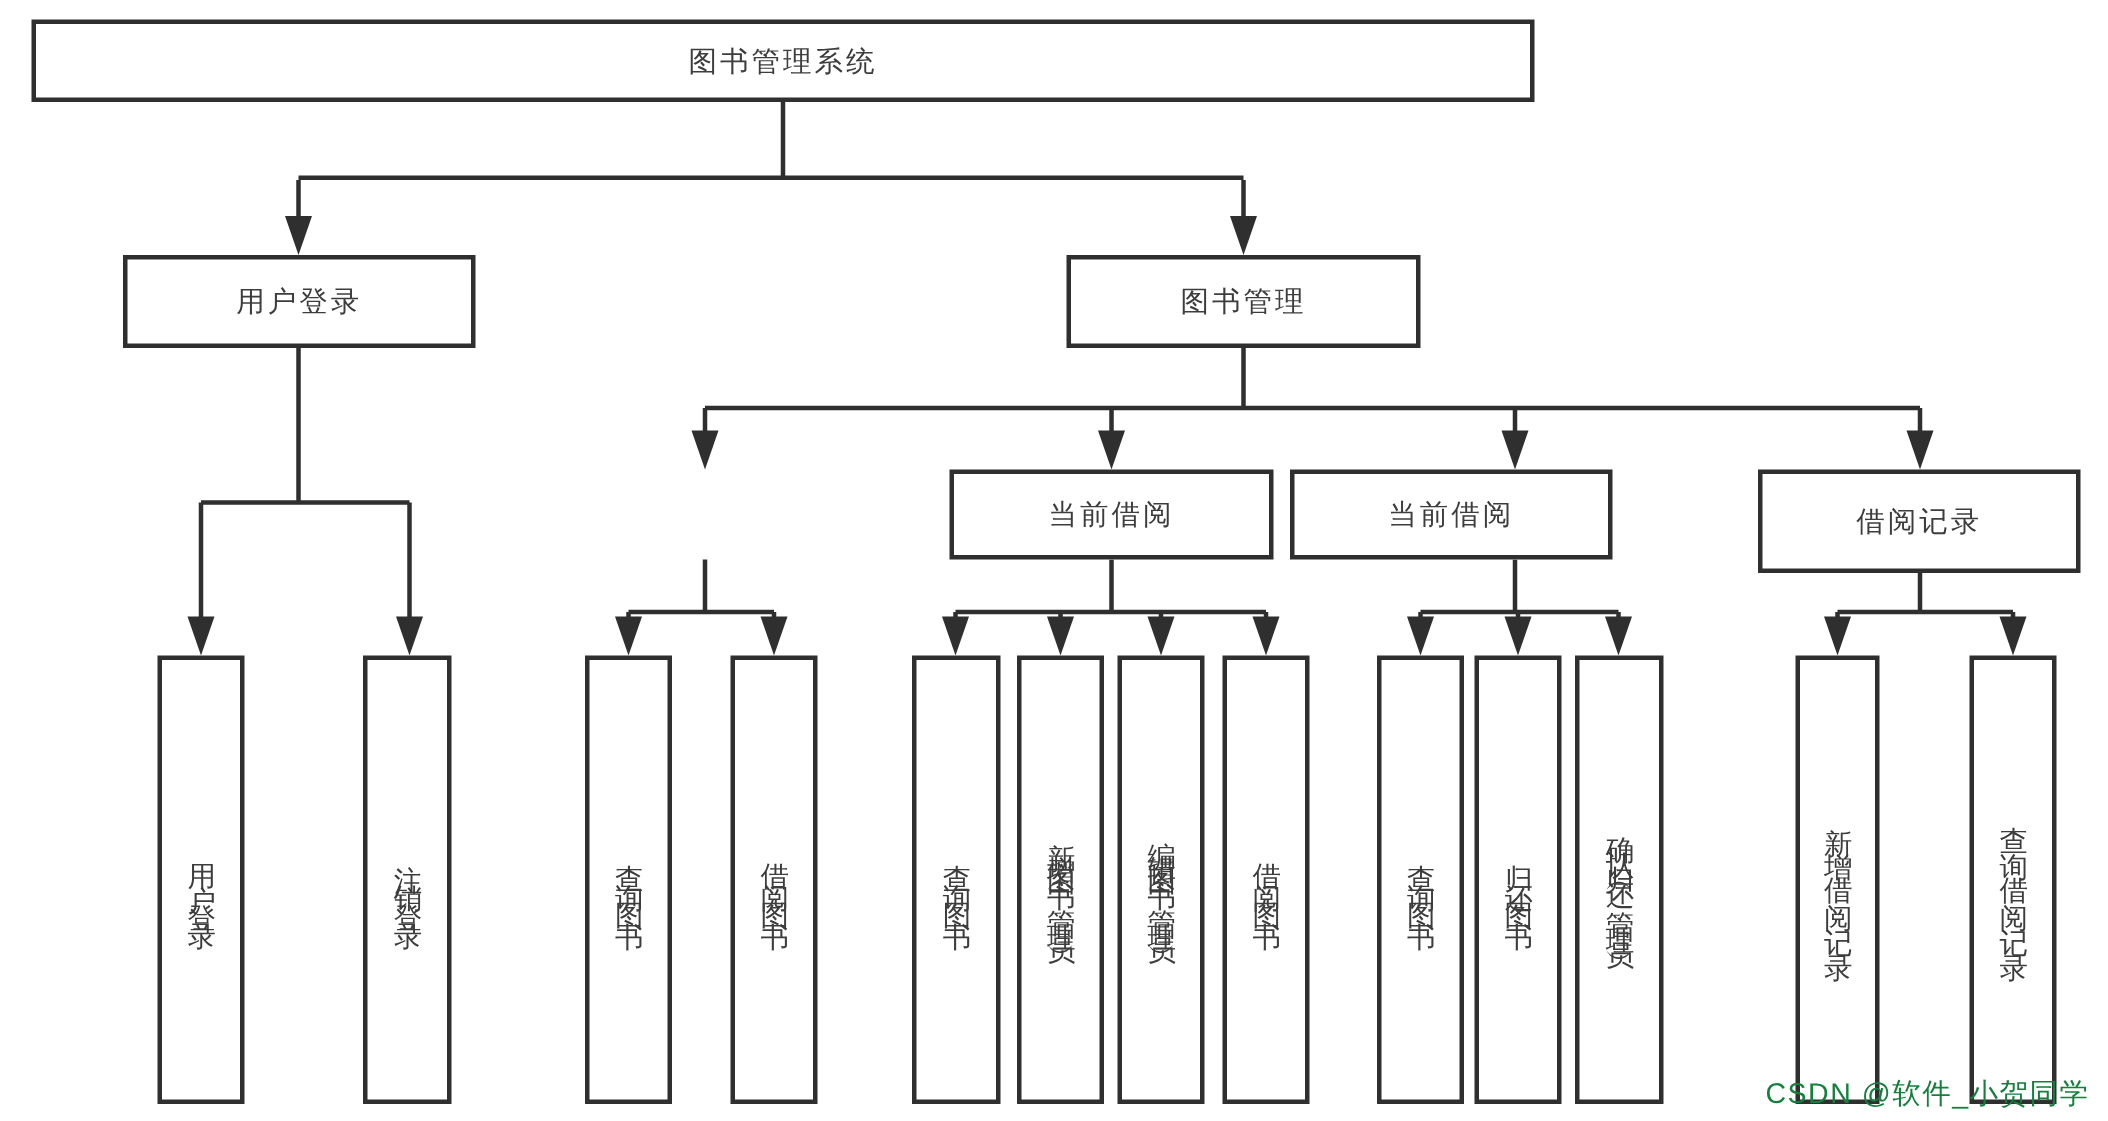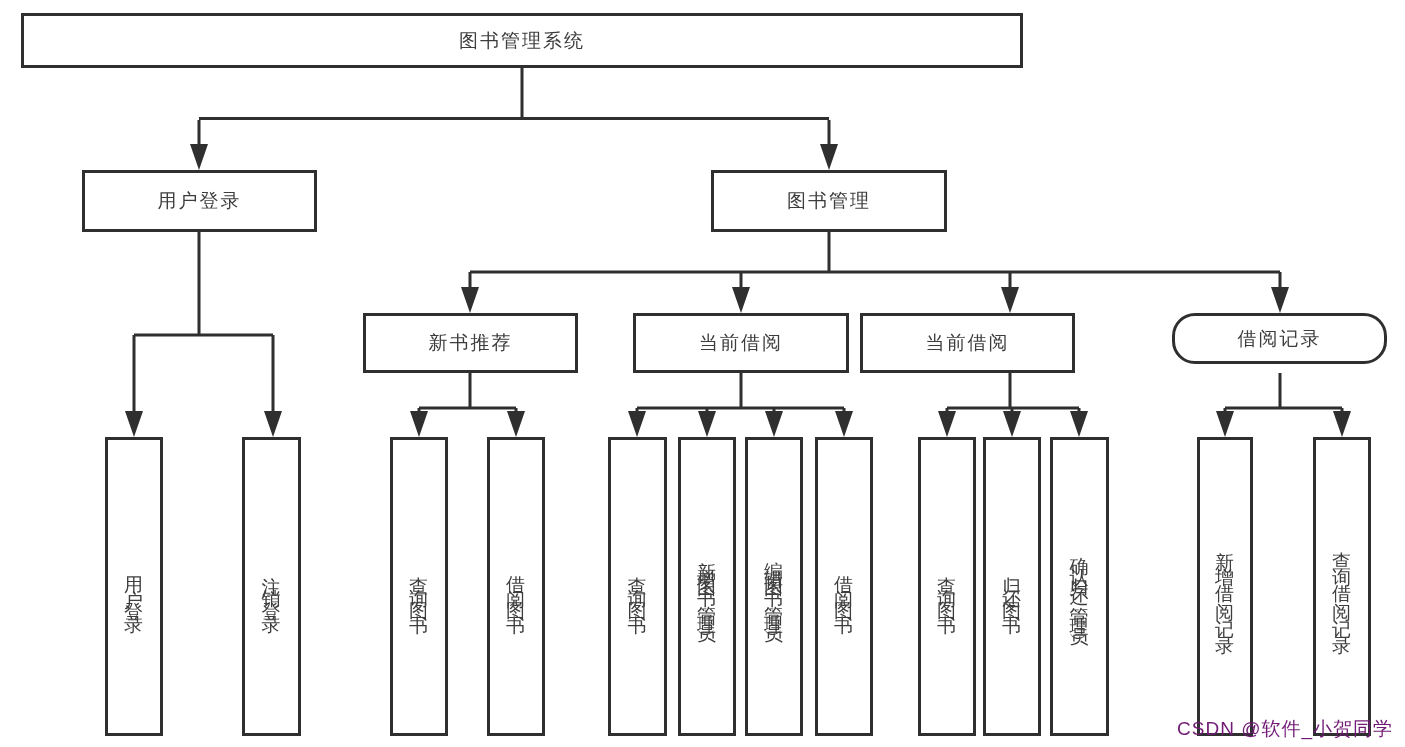--- a/index.html
+++ b/index.html
@@ -46,21 +46,21 @@
     line-height: 1;
   }
   .leaf--s4 .lbl { letter-spacing: 13px; }
   .leaf--s6 .lbl { letter-spacing: 17px; }
   .leaf--s9 .lbl { letter-spacing: 10px; }
   .leaf--s10 .lbl { letter-spacing: 9px; }
   .watermark {
     position: absolute;
     right: 12px;
     bottom: 5px;
-    color: #701a75;
+    color: #15803d;
     font-size: 19px;
     letter-spacing: 1px;
     z-index: 3;
     white-space: nowrap;
   }
 </style>
 </head>
 <body>
 
 <div class="canvas">
@@ -102,30 +102,27 @@
     <span class="lbl">图书管理系统</span>
   </div>
 
   <div class="box" style="left:82px; top:170px; width:235px; height:62px;">
     <span class="lbl">用户登录</span>
   </div>
   <div class="box" style="left:711px; top:170px; width:236px; height:62px;text-align:right;">
     <span class="lbl">图书管理</span>
   </div>
 
-  <div class="box" style="left:363px; top:313px; width:215px; height:60px;">
-    <span class="lbl">新书推荐</span>
-  </div>
   <div class="box" style="left:633px; top:313px; width:216px; height:60px;">
     <span class="lbl">当前借阅</span>
   </div>
   <div class="box" style="left:860px; top:313px; width:215px; height:60px;">
     <span class="lbl">当前借阅</span>
   </div>
-  <div class="box" style="left:1172px; top:313px; width:215px; height:51px;border-radius:23px;">
+  <div class="box" style="left:1172px; top:313px; width:215px; height:69px;">
     <span class="lbl">借阅记录</span>
   </div>
 
   <div class="box leaf leaf--s4" style="left:105px; top:437px; width:58px; height:299px;">
     <span class="lbl">用户登录</span>
   </div>
   <div class="box leaf leaf--s4" style="left:242px; top:437px; width:59px; height:299px;">
     <span class="lbl">注销登录</span>
   </div>
 

